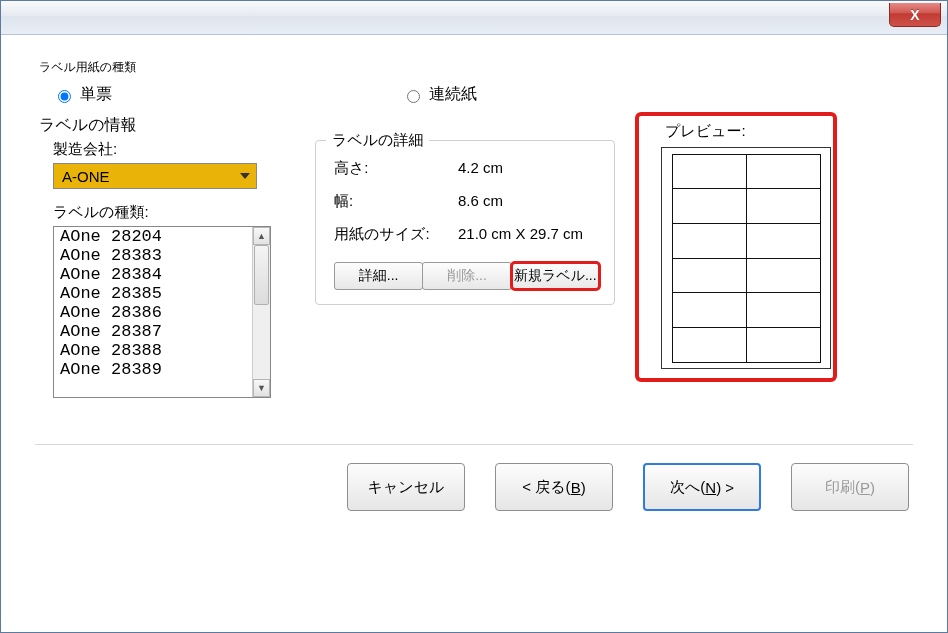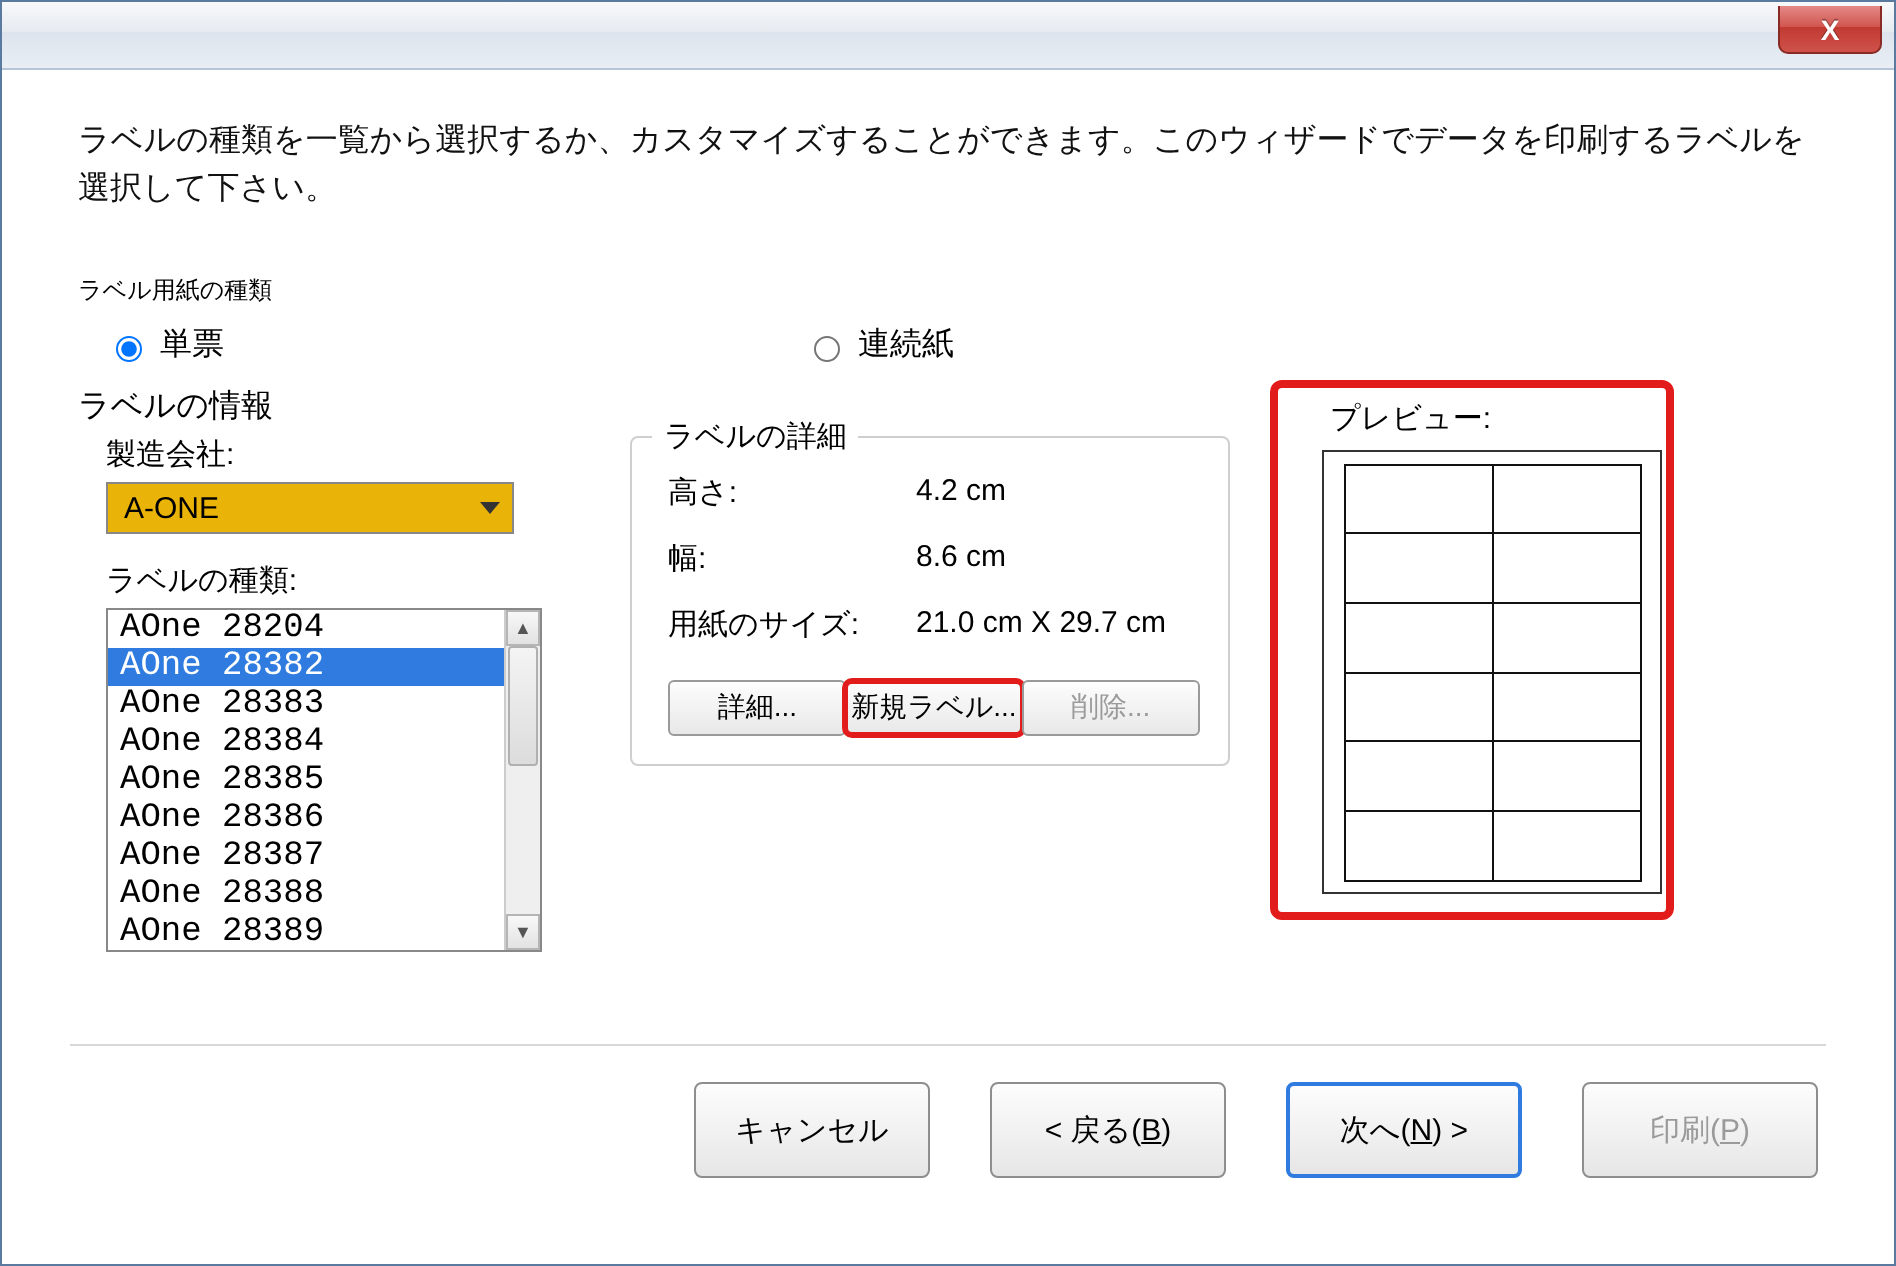--- a/index.html
+++ b/index.html
@@ -218,21 +218,20 @@
 </head>
 <body>
 
 <div class="titlebar">
   <div class="close-btn">
     <span>X</span>
   </div>
 </div>
 
 <div class="content">
-  <div class="intro-text">ラベルの種類を一覧から選択するか、カスタマイズすることができます。このウィザードでデータを印刷するラベルを選択して下さい。</div>
 
   <div class="section-label">ラベル用紙の種類</div>
   <div class="radio-row">
     <label class="radio-item">
       <input type="radio" name="pt" checked="" style="">
       <span class="u">単票</span>
     </label>
     <label class="radio-item">
       <input type="radio" name="pt" style="">
       <span>連続紙</span>
@@ -247,21 +246,20 @@
       <div class="field-label">製造会社:</div>
       <div class="dropdown">
         <span>A-ONE</span>
         <span class="chev"></span>
       </div>
       <div style="height:14px"></div>
       <div class="field-label">ラベルの種類:</div>
       <div class="listbox">
         <div class="items" id="lb-items">
             <div class="item">AOne 28204</div>
-            <div class="item selected">AOne 28382</div>
             <div class="item">AOne 28383</div>
             <div class="item">AOne 28384</div>
             <div class="item">AOne 28385</div>
             <div class="item">AOne 28386</div>
             <div class="item">AOne 28387</div>
             <div class="item">AOne 28388</div>
             <div class="item">AOne 28389</div>
           </div>
         <div class="scrollbar">
           <div class="sb-btn">▲</div>
@@ -284,25 +282,25 @@
         <span>8.6 cm</span>
       </div>
       <div class="detail-row" style="margin-bottom:18px">
         <span class="dl">用紙のサイズ:</span>
         <span>21.0 cm X 29.7 cm</span>
       </div>
       <div class="btn-row">
         <div class="small-btn">
             <span>詳細...</span>
           </div>
+        <div class="small-btn disabled">
+            <span>削除...</span>
+          </div>
         <div class="small-btn highlight-red">
             <span>新規ラベル...</span>
-          </div>
-        <div class="small-btn disabled">
-            <span>削除...</span>
           </div>
       </div>
     </div>
 
     <div class="preview-wrap">
       <div class="preview-label">プレビュー:</div>
       <div class="preview-page">
         <div class="preview-grid" id="preview-grid" style="grid-template-columns: repeat(2, 1fr); grid-template-rows: repeat(6, 1fr);">
             <div></div>
             <div></div>

